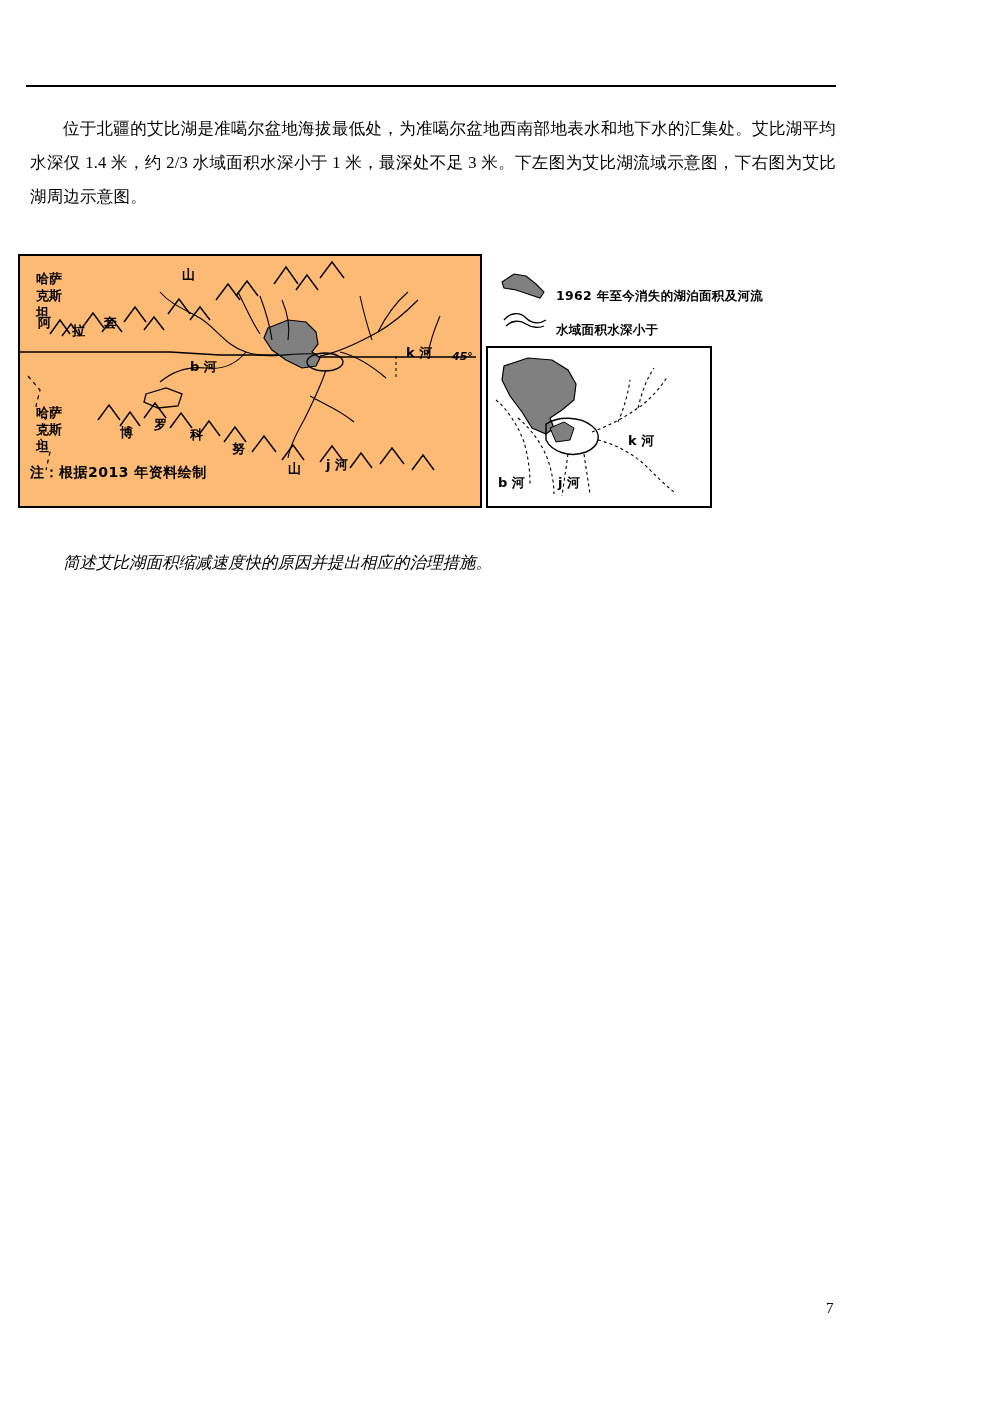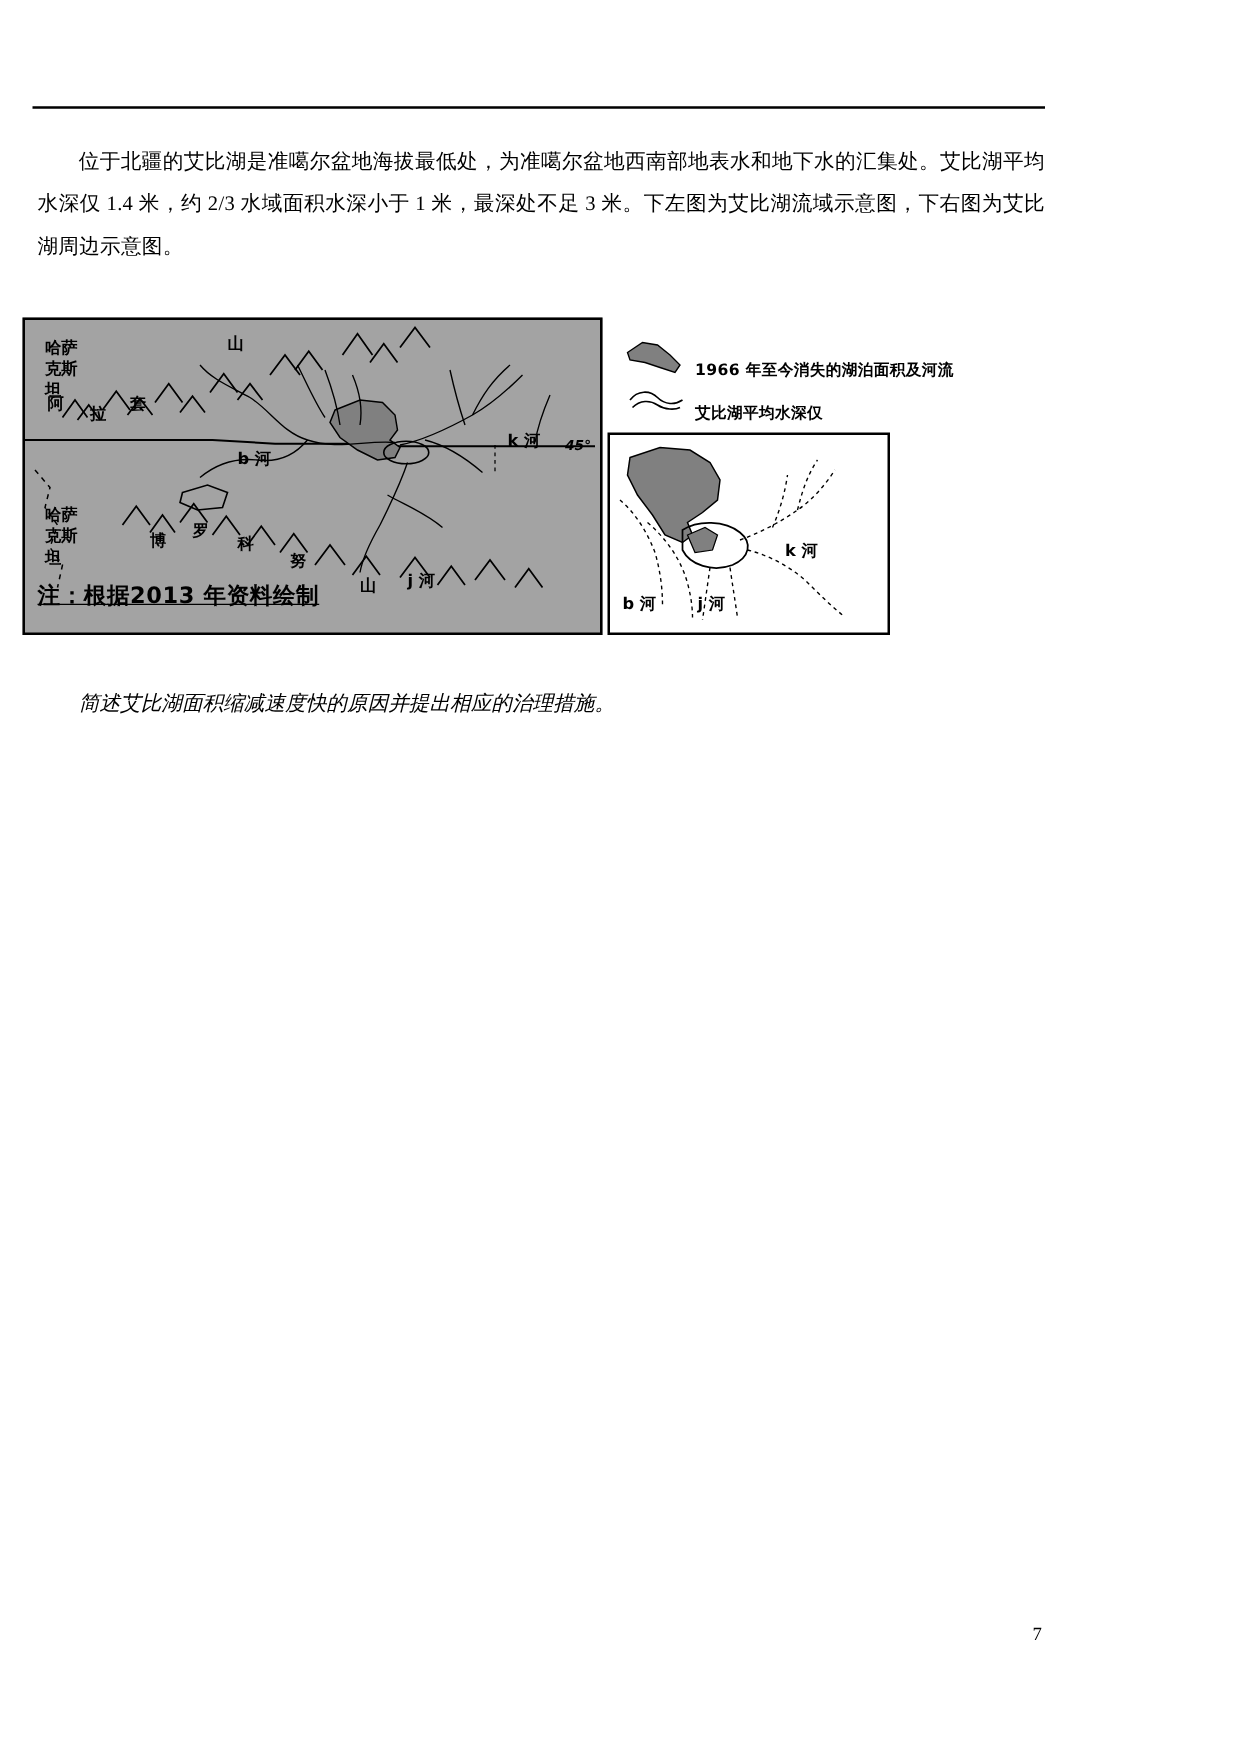--- a/index.html
+++ b/index.html
@@ -70,21 +70,21 @@
     width: 700px;
     height: 262px;
   }
   .fig-left {
     position: absolute;
     left: 0px;
     top: 4px;
     width: 460px;
     height: 250px;
     border: 2px solid #000;
-    background: #a3a3a3;
+    background: #fdba74;
     overflow: hidden;
   }
   .fig-right {
     position: absolute;
     left: 468px;
     top: 96px;
     width: 222px;
     height: 158px;
     border: 2px solid #000;
     background: #fff;
@@ -112,24 +112,23 @@
     position: absolute;
     font-family: "DejaVu Sans", sans-serif;
     font-weight: bold;
     white-space: nowrap;
   }
   .note-label {
     position: absolute;
     left: 10px;
     top: 208px;
     font-family: "DejaVu Sans", sans-serif;
-    font-size: 18px;
+    font-size: 14px;
     font-weight: bold;
     letter-spacing: 0.5px;
-    text-decoration: underline;
   }
   svg { display: block; }
 </style>
 </head>
 <body>
 
 <div class="page">
 
   <div class="top-rule"></div>
 
@@ -220,22 +219,22 @@
 
       <div class="note-label">注：根据2013 年资料绘制</div>
     </div>
 
     <div class="legend">
       <svg width="60" height="78" viewBox="0 0 60 78" style="position:absolute;left:0;top:0;">
         <path d="M6 18 L18 10 L30 12 L40 20 L48 28 L44 34 L32 30 L20 26 L8 24 Z" fill="#808080" stroke="#000" stroke-width="1.1"></path>
         <path d="M8 56 C14 48 24 48 30 54 C36 60 44 60 50 56" fill="none" stroke="#000" stroke-width="1.3"></path>
         <path d="M10 62 C16 56 24 56 30 60 C36 64 44 64 48 62" fill="none" stroke="#000" stroke-width="1.3"></path>
       </svg>
-      <div class="legend-row r1">1966 年至今消失的湖泊面积及河流</div>
-      <div class="legend-row r2">艾比湖平均水深仅</div>
+      <div class="legend-row r1">1962 年至今消失的湖泊面积及河流</div>
+      <div class="legend-row r2">水域面积水深小于</div>
     </div>
 
     <div class="fig-right">
       <svg width="218" height="154" viewBox="0 0 218 154">
 
         <path d="M16 18 L40 10 L64 12 L80 22 L88 36 L86 52 L74 62 L62 70 L66 80 L58 86 L44 80 L34 64 L22 48 L14 32 Z" fill="#808080" stroke="#000" stroke-width="1.2"></path>
 
         <path d="M58 76 C70 68 92 68 104 78 C114 86 112 98 98 104 C82 110 64 104 58 92 Z" fill="none" stroke="#000" stroke-width="1.4"></path>
 
         <path d="M62 80 L76 74 L86 80 L82 92 L68 94 Z" fill="#808080" stroke="#000" stroke-width="1"></path>

